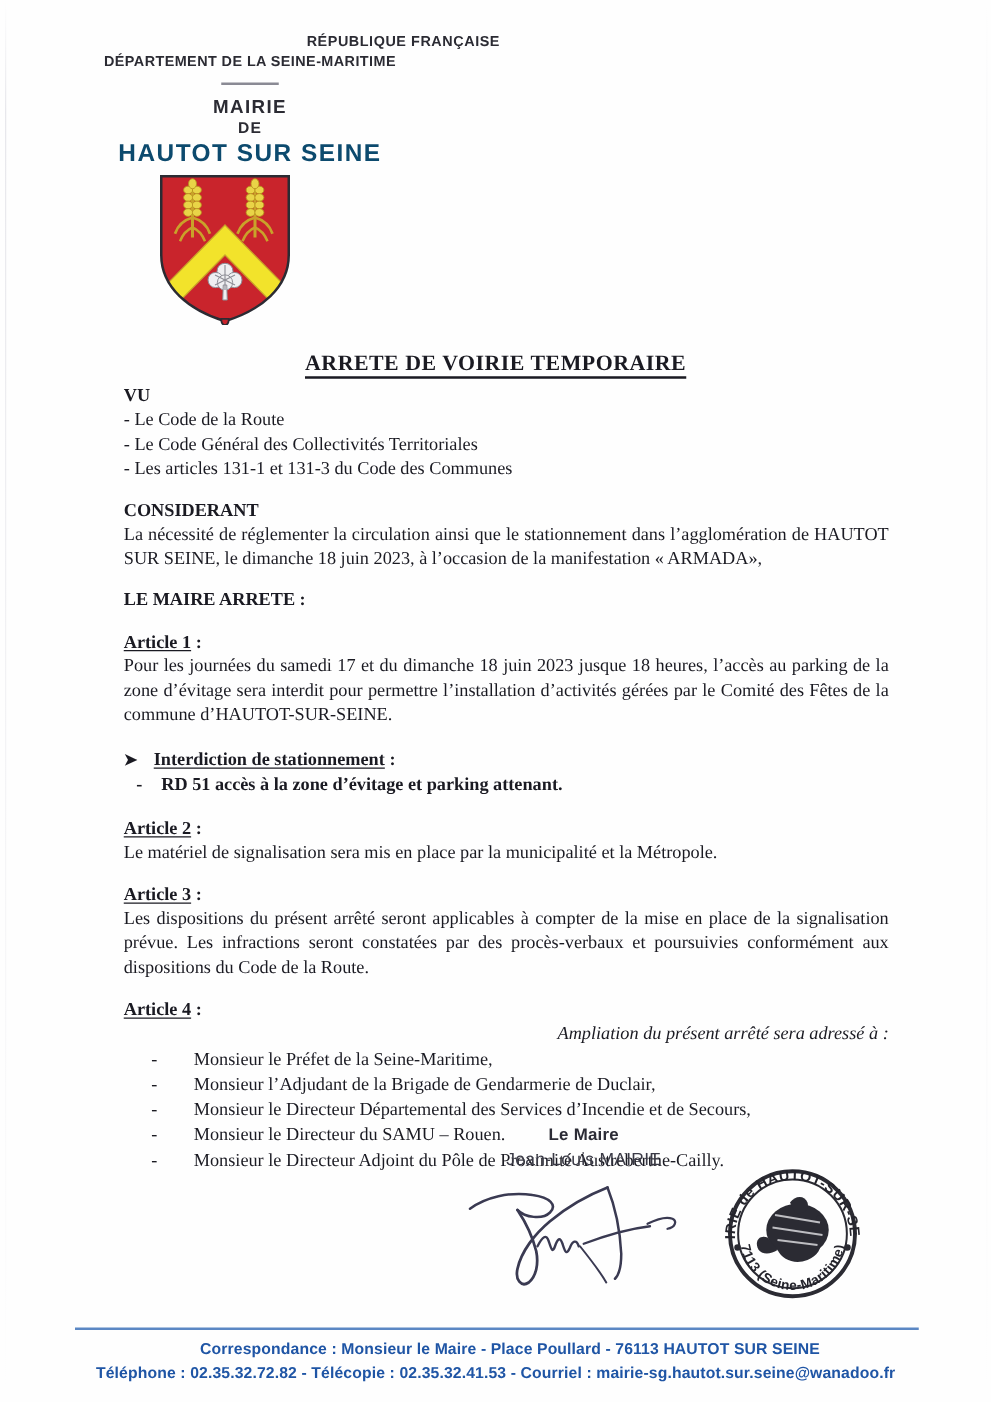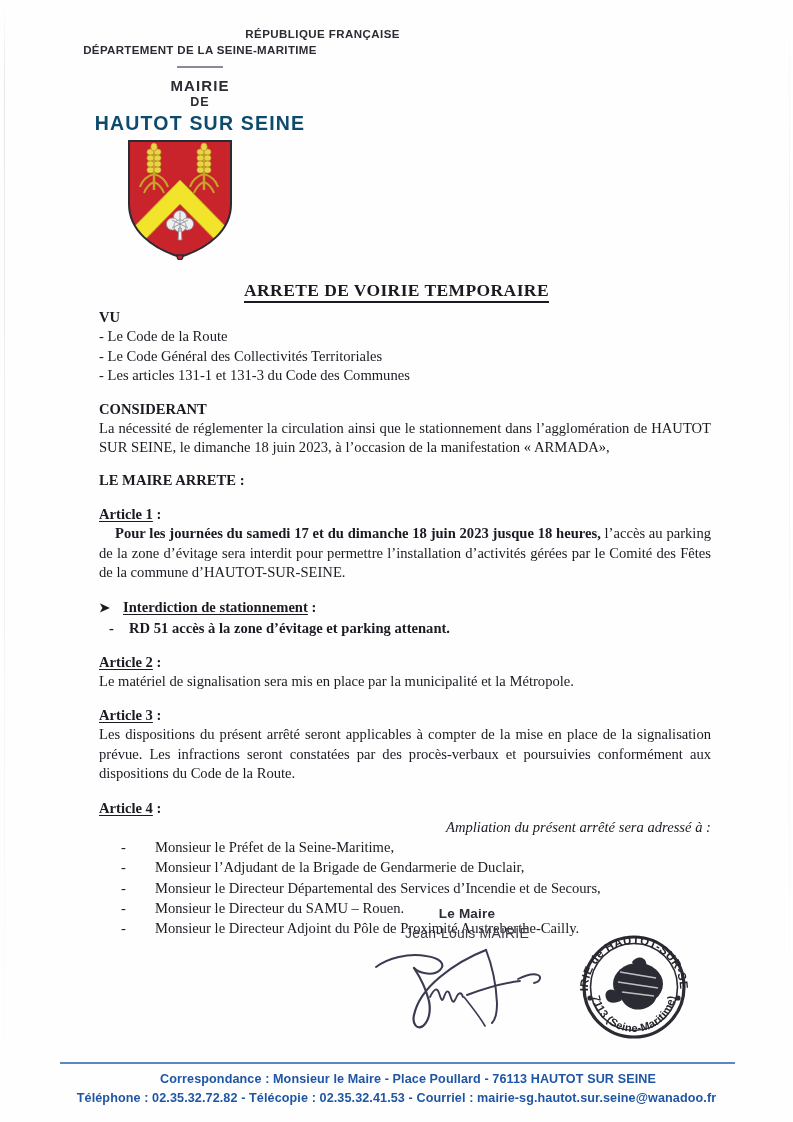--- a/index.html
+++ b/index.html
@@ -129,21 +129,21 @@
     line-height: 19.4px;
   }
   .art-head {
     font-weight: bold;
     line-height: 20px;
   }
   .art-head u {
     text-decoration: underline;
     text-underline-offset: 1.5px;
   }
-  .b { font-weight: bold; margin-left: 16px; }
+  .b { font-weight: normal; }
   .it { font-style: italic; text-align: right; }
 
   .arrow-item {
     margin-top: 15px;
     display: flex;
     align-items: baseline;
     font-weight: bold;
   }
   .arrow-glyph {
     width: 24px;
@@ -179,21 +179,20 @@
     top: 900px;
     width: 230px;
     text-align: center;
     font-family: "Liberation Sans", sans-serif;
     color: #2c2c36;
   }
   .sig-title {
     font-size: 13.5px;
     font-weight: bold;
     letter-spacing: 0.2px;
-    margin-top: 6px;
   }
   .sig-name {
     font-size: 14px;
     letter-spacing: 0.2px;
     margin-top: 4px;
     color: #3a3a46;
   }
   .sig-scribble {
     position: absolute;
     left: 368px;

